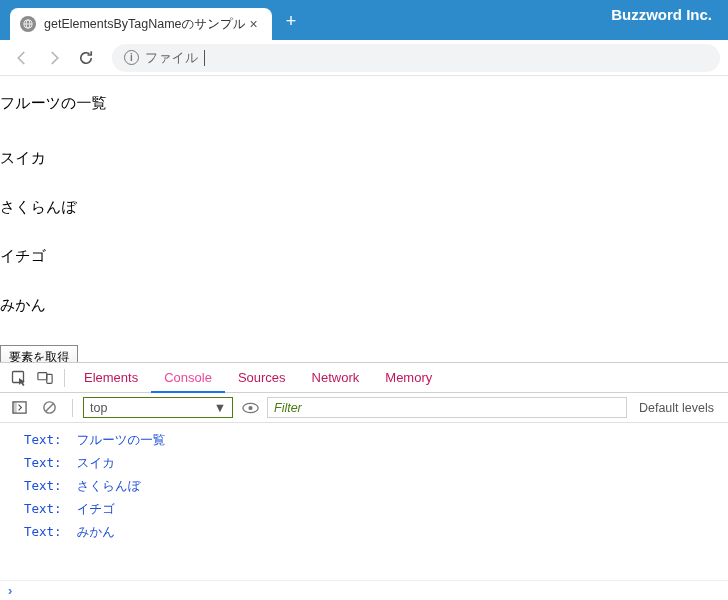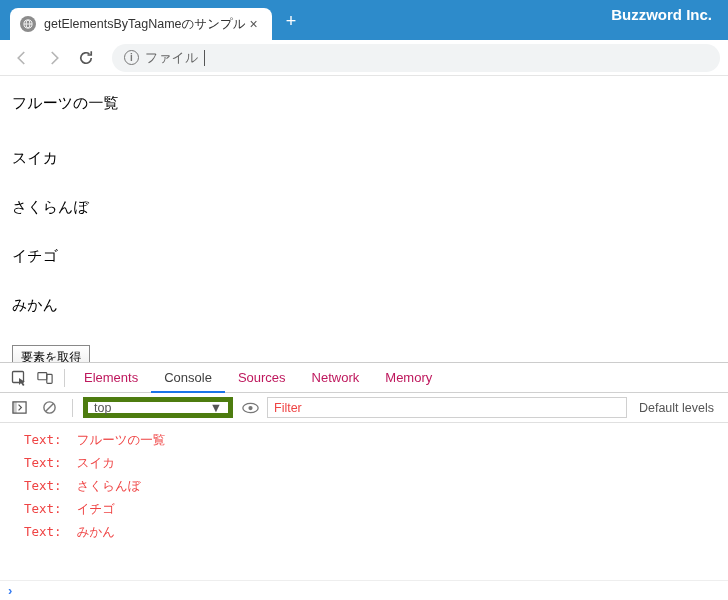--- a/index.html
+++ b/index.html
@@ -18,40 +18,40 @@
 
   
   .toolbar { height: 36px; background: #fff; border-bottom: 1px solid #e5e5e5; display: flex; align-items: center; padding: 0 8px; gap: 4px; }
   .nav-btn { width: 28px; height: 28px; display: flex; align-items: center; justify-content: center; color: #888; cursor: pointer; border-radius: 50%; }
   .nav-btn.enabled { color: #555; }
   .addr { flex: 1; height: 28px; background: #f1f3f4; border-radius: 14px; display: flex; align-items: center; padding: 0 12px; margin-left: 8px; color: #666; font-size: 13px; gap: 6px; }
   .addr .info-icon { width: 15px; height: 15px; border: 1.5px solid #777; border-radius: 50%; display: flex; align-items: center; justify-content: center; font-size: 10px; font-weight: bold; color: #777; }
   .addr .cursor { width: 1px; height: 16px; background: #555; }
 
   
-  .page { flex: 1; padding: 18px 12px; overflow: auto; font-size: 15px; color: #000; font-family: "Yu Gothic", "Meiryo", sans-serif; }
+  .page { flex: 1; padding: 18px 0; overflow: auto; font-size: 15px; color: #000; font-family: "Yu Gothic", "Meiryo", sans-serif; }
   .page p { margin: 0 0 30px 0; }
   .page p:first-of-type { margin: 0 0 36px 0; }
   .get-btn { border: 1px solid #888; background: linear-gradient(#fff,#eee); padding: 3px 8px; font-size: 12px; cursor: pointer; font-family: inherit; text-decoration: underline; }
 
   
   .devtools { border-top: 1px solid #ccc; background: #fff; display: flex; flex-direction: column; height: 238px; }
   .dt-tabs { height: 30px; border-bottom: 1px solid #d0d0d0; display: flex; align-items: center; padding: 0 6px; gap: 0; color: #555; font-size: 13px; }
   .dt-iconbtn { width: 26px; height: 26px; display: flex; align-items: center; justify-content: center; cursor: pointer; }
   .dt-sep { width: 1px; height: 18px; background: #d0d0d0; margin: 0 6px; }
   .dt-tab { padding: 0 13px; height: 30px; display: flex; align-items: center; cursor: pointer; color: #be185d; }
-  .dt-tab.active { color: #404040; border-bottom: 2px solid #1a73e8; margin-bottom: -1px; }
+  .dt-tab.active { color: #ec4899; border-bottom: 2px solid #1a73e8; margin-bottom: -1px; }
 
   .dt-toolbar { height: 30px; border-bottom: 1px solid #e0e0e0; display: flex; align-items: center; padding: 0 6px; gap: 4px; font-size: 12.5px; color: #555; }
-  .dt-toolbar .context { min-width: 150px; height: 21px; border: 5px solid #4d7c0f; background: #fff; padding: 0 6px; display: flex; align-items: center; justify-content: space-between; }
+  .dt-toolbar .context { min-width: 150px; height: 21px; border: 1px solid #4d7c0f; background: #fff; padding: 0 6px; display: flex; align-items: center; justify-content: space-between; }
   .dt-toolbar .filter { flex: 1; height: 21px; border: 1px solid #d0d0d0; padding: 0 6px; color: #888; display: flex; align-items: center; }
   .dt-toolbar .levels { padding: 0 8px; white-space: nowrap; }
 
   .dt-log { flex: 1; padding: 6px 0; font-family: Menlo, Consolas, monospace; font-size: 12.5px; overflow: auto; }
-  .dt-log .line { padding: 3px 0 3px 24px; white-space: pre; color: #ef4444; }
+  .dt-log .line { padding: 3px 0 3px 24px; white-space: pre; color: #1d4ed8; }
   .dt-prompt { display: flex; align-items: center; padding: 2px 8px; border-top: 1px solid #eee; }
   .dt-prompt .chev { color: #367cf1; font-weight: bold; font-size: 13px; }
 
   svg { display: block; }
 </style>
 </head>
 <body>
 
 <div class="titlebar">
   <div class="tab">
@@ -144,21 +144,21 @@
       <span>top</span>
       <span>▼</span>
     </div>
     <div class="dt-iconbtn">
       <svg width="17" height="12" viewBox="0 0 20 12">
           <ellipse cx="10" cy="6" rx="9" ry="5.5" fill="none" stroke="#777" stroke-width="1.5"></ellipse>
           <circle cx="10" cy="6" r="2.5" fill="#777"></circle>
         </svg>
     </div>
     <div class="filter">
-      <span style="color:#ef4444;">Filter</span>
+      <span style="color:#4d7c0f;font-style:italic;">Filter</span>
     </div>
     <div class="levels">Default levels</div>
   </div>
 
   <div class="dt-log" id="log-lines">
       <div class="line">Text:  フルーツの一覧</div>
       <div class="line">Text:  スイカ</div>
       <div class="line">Text:  さくらんぼ</div>
       <div class="line">Text:  イチゴ</div>
       <div class="line">Text:  みかん</div>

